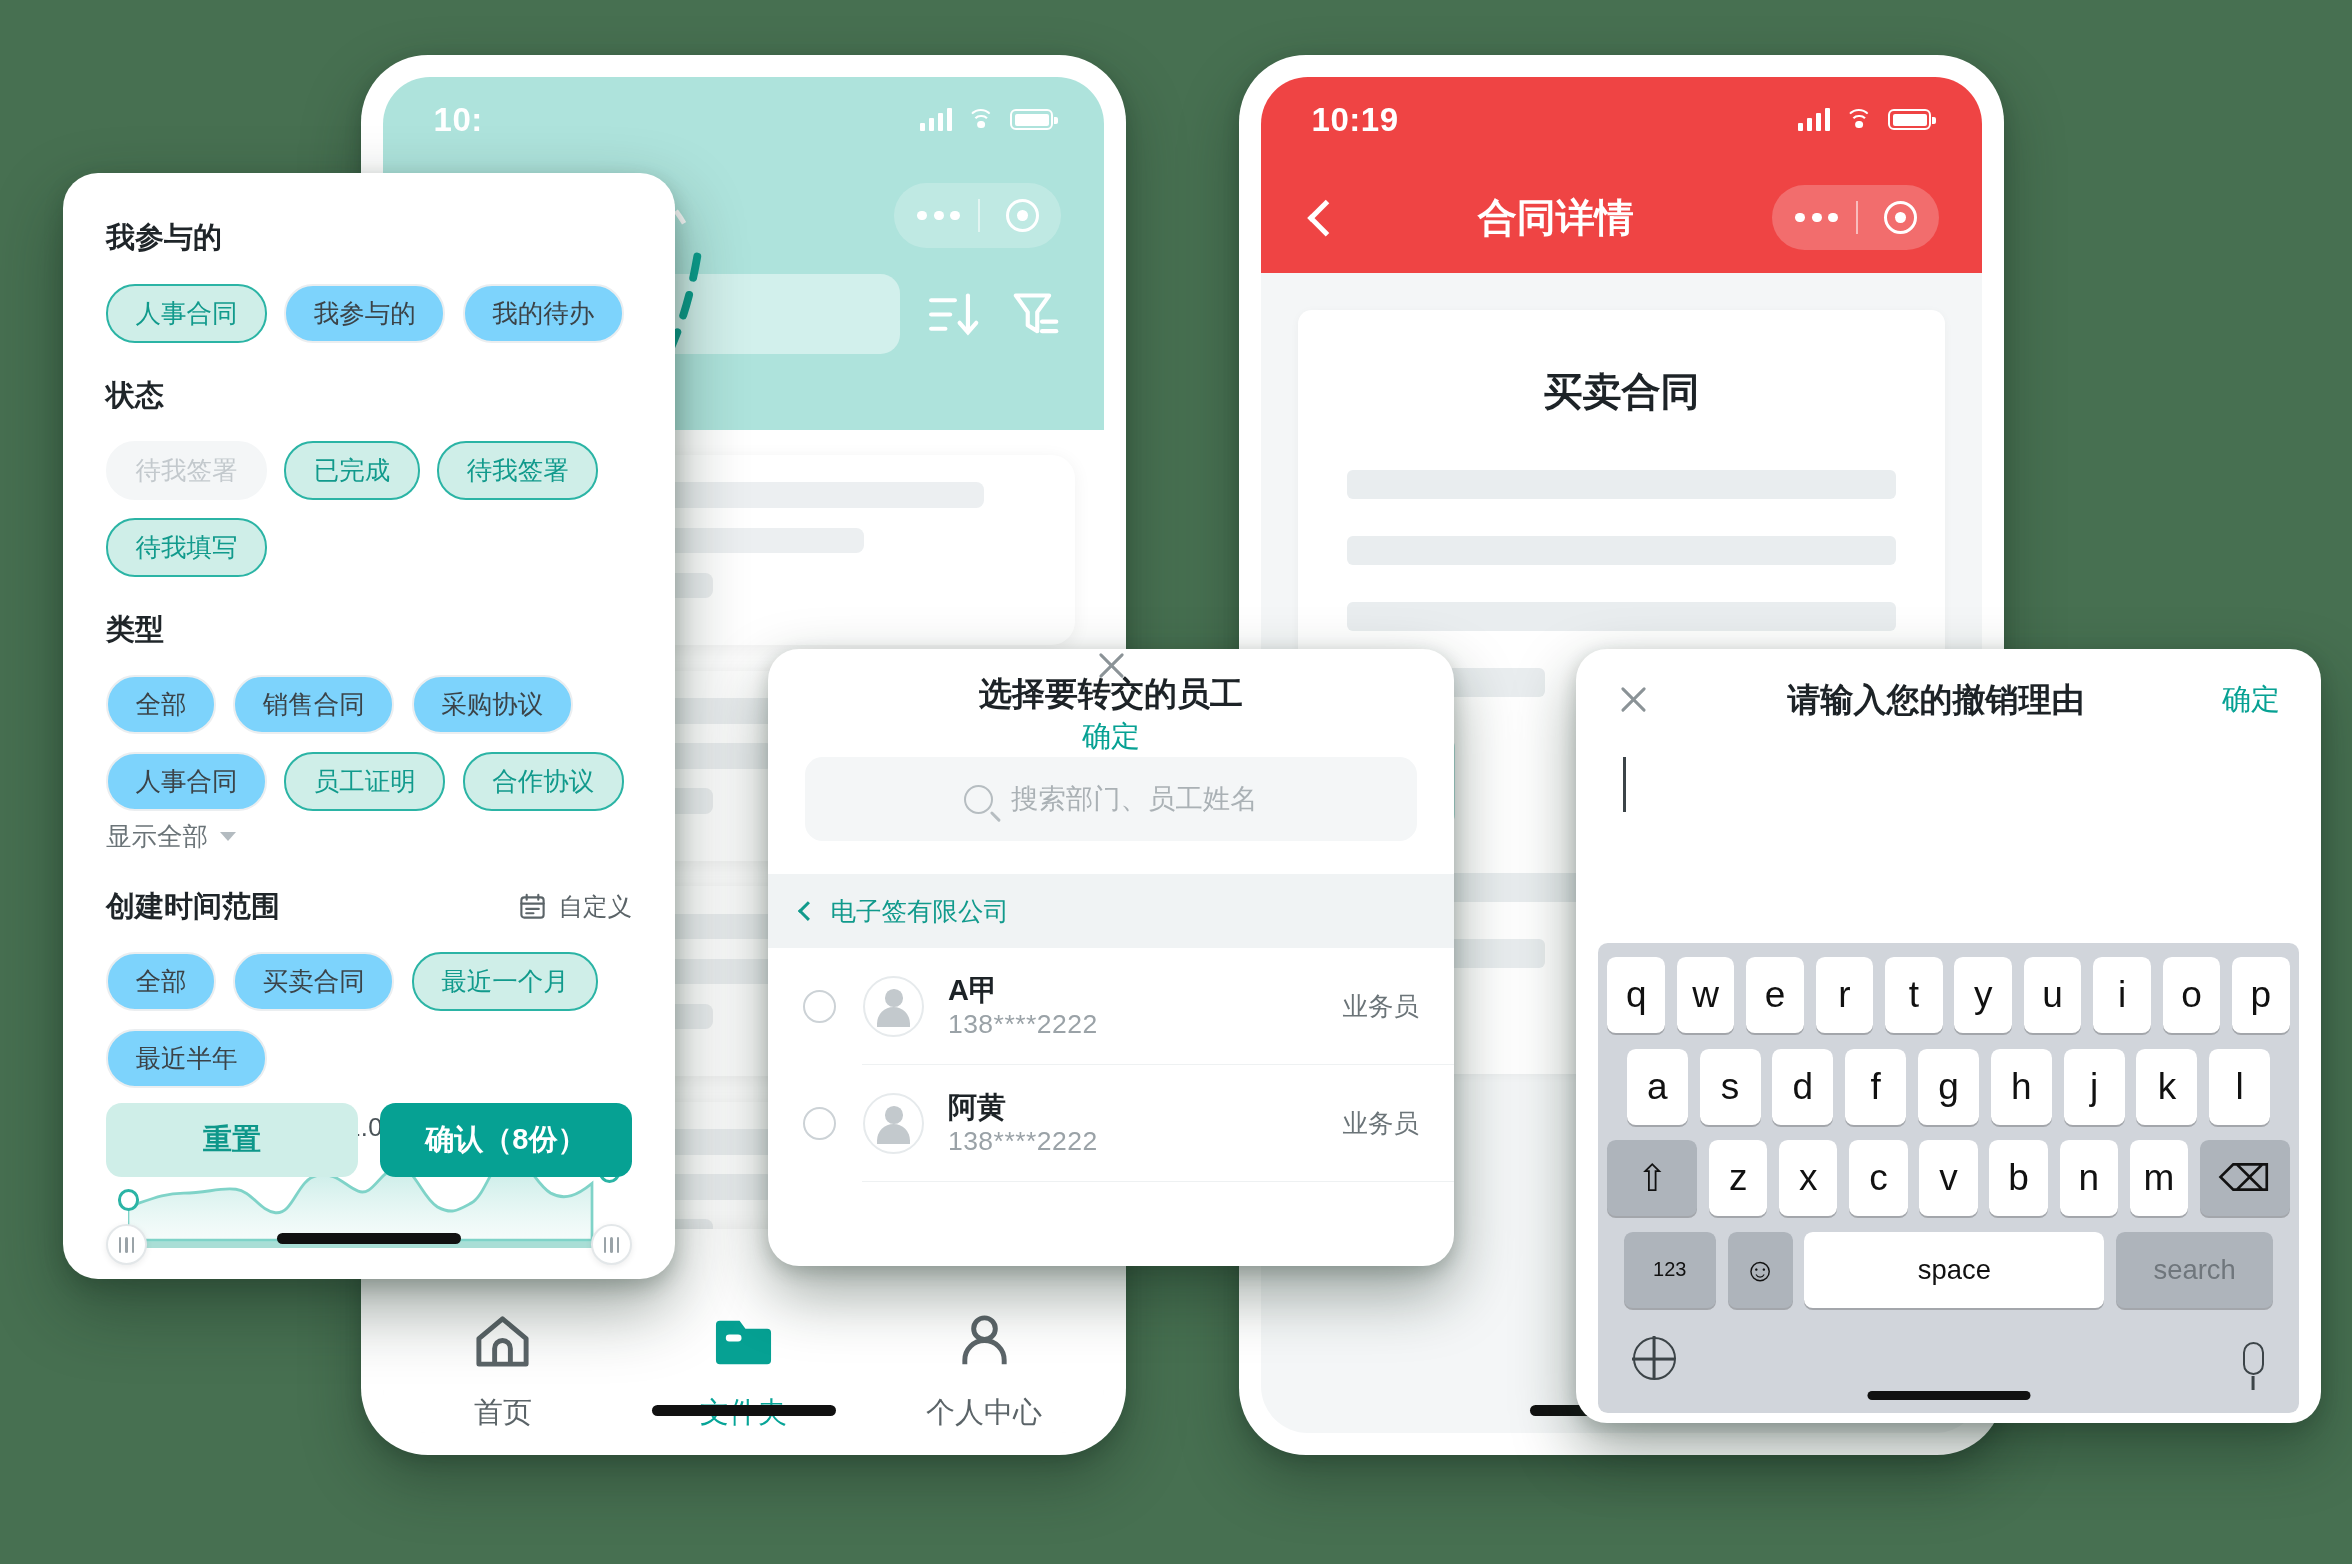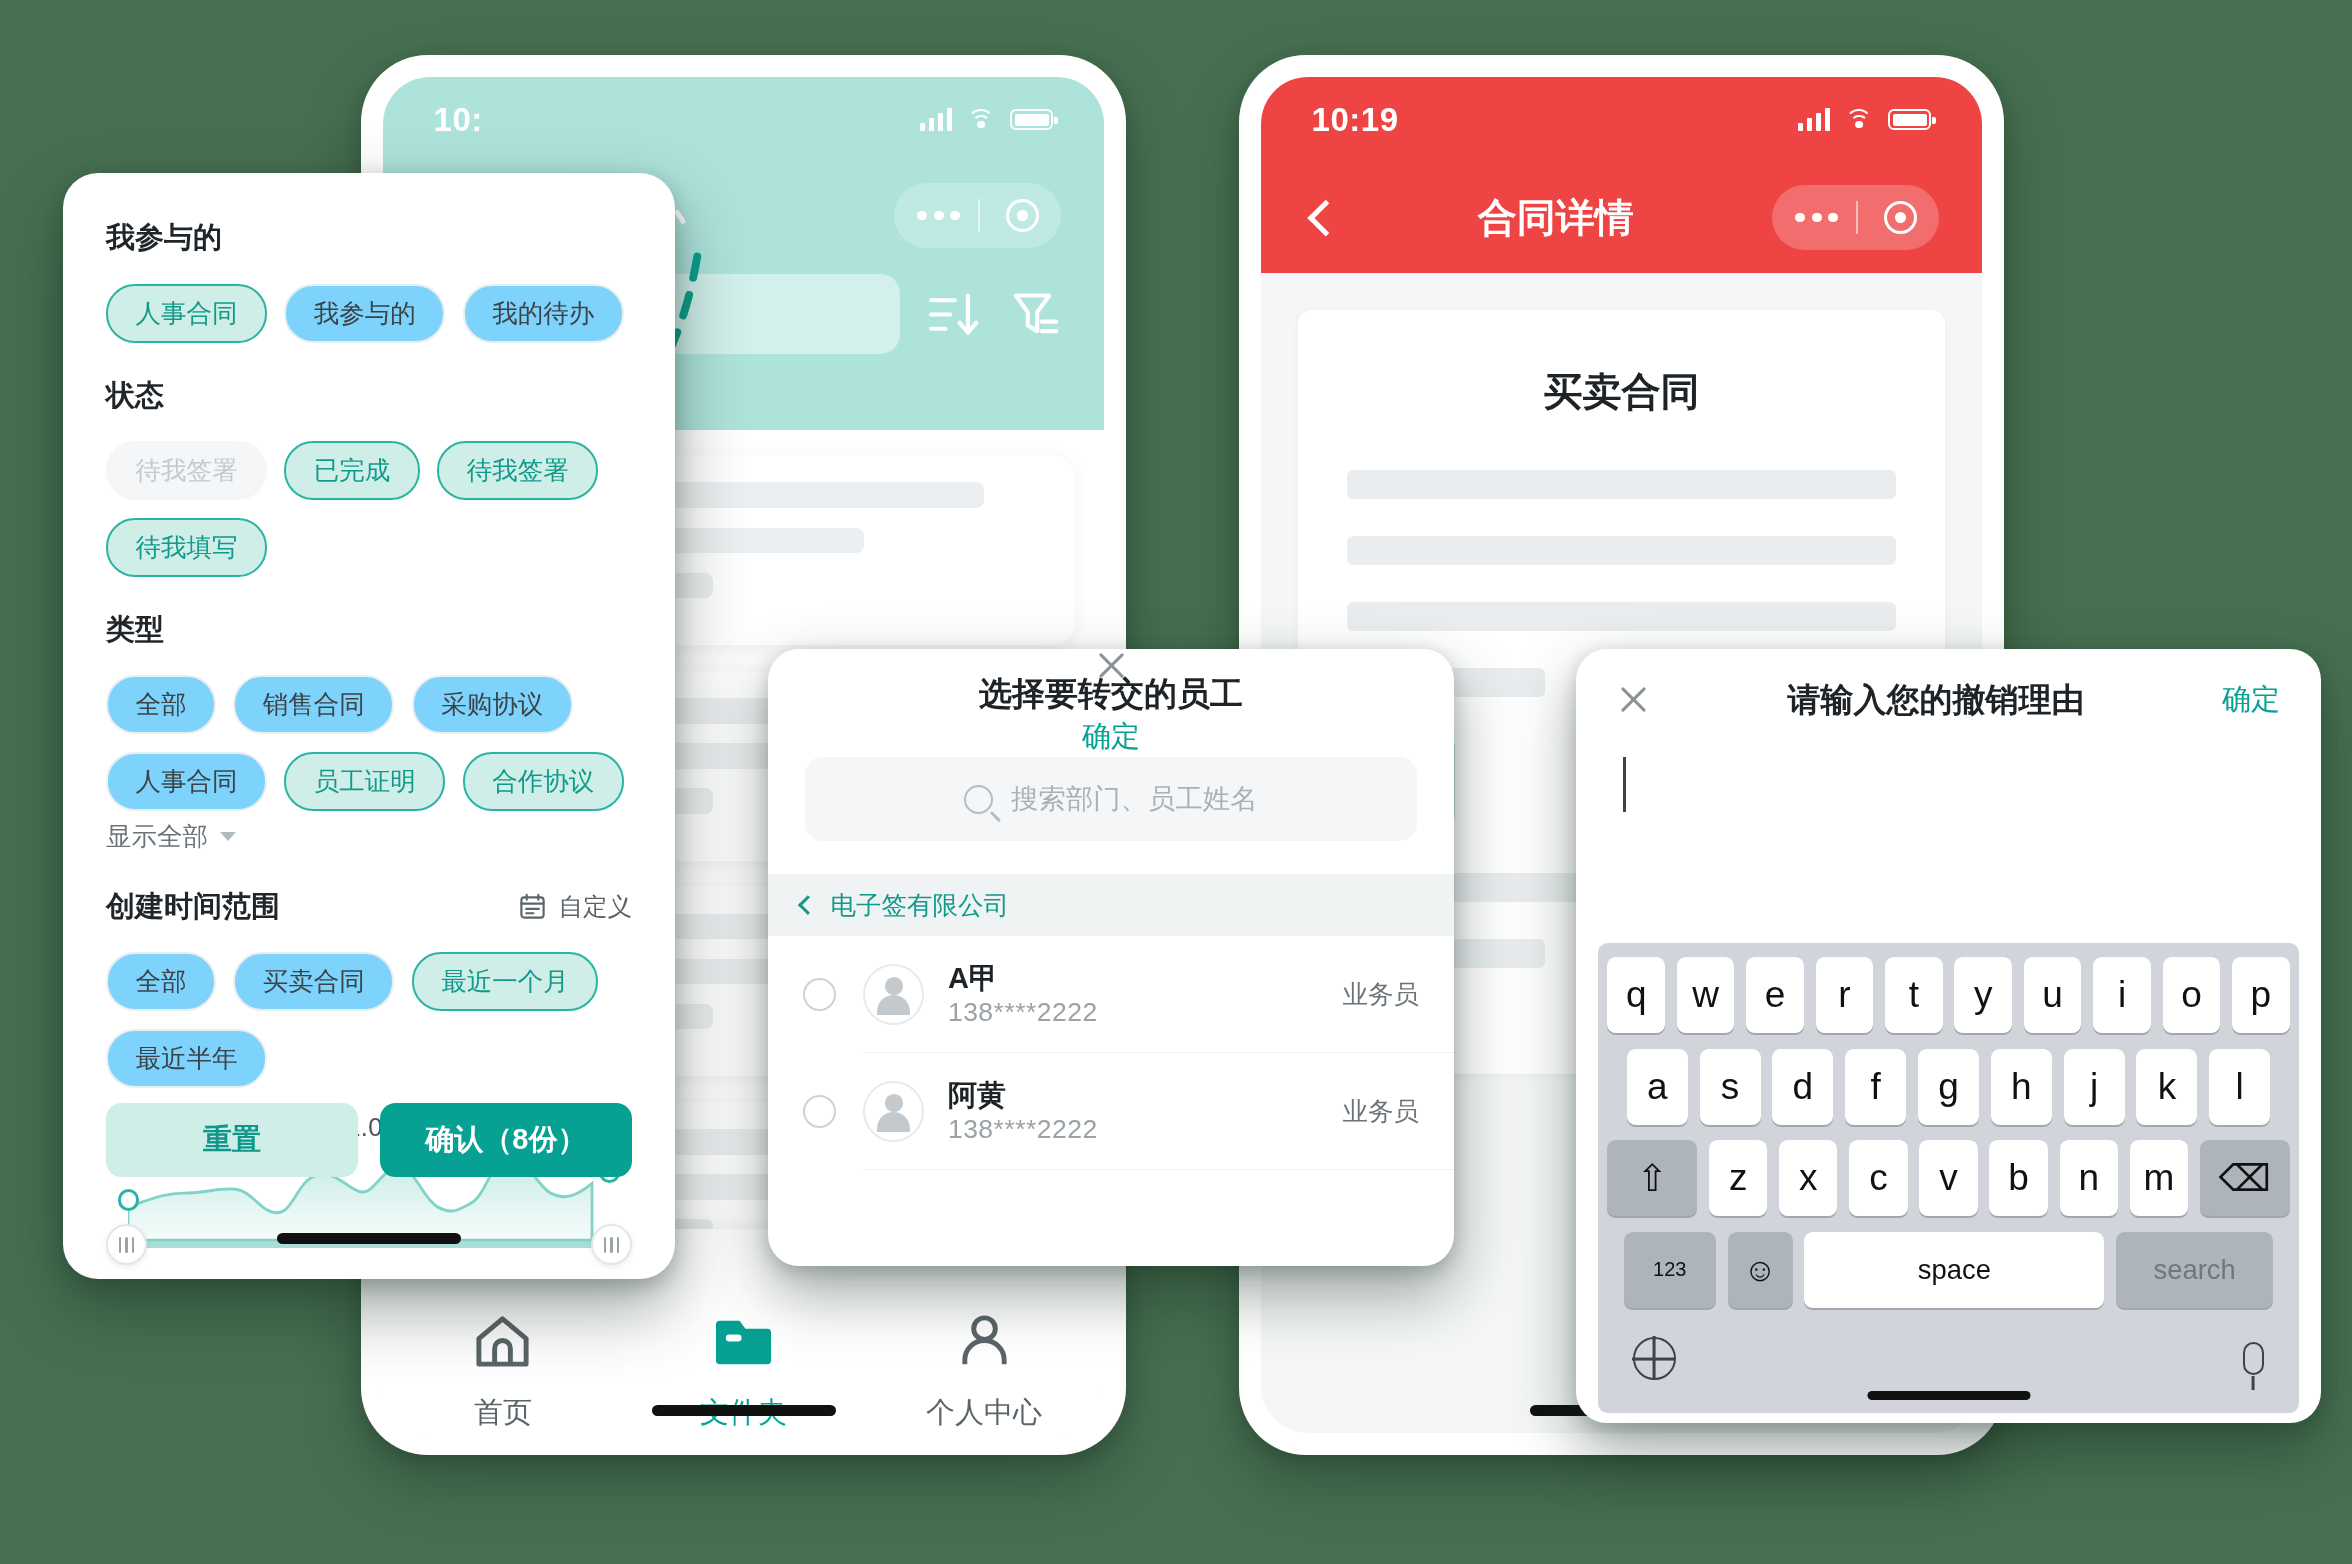--- a/index.html
+++ b/index.html
@@ -151,21 +151,21 @@
      height:2.9px;background:#8b9397;border-radius:2px;}
   .xmark::before{transform:rotate(45deg);} .xmark::after{transform:rotate(-45deg);}
   .dlg-title{font-size:33px;font-weight:700;color:#1d2327;}
   .dlg-ok{font-size:29px;color:#06a193;}
   .dlg-search{margin:0 37px 33px;height:84px;background:#f4f6f7;border-radius:17.6px;
      display:flex;align-items:center;justify-content:center;gap:17.6px;}
   .mag{width:29px;height:29px;border:2.9px solid #b6bdc1;border-radius:50%;position:relative;}
   .mag::after{content:"";position:absolute;right:-9.8px;bottom:-5.9px;width:12.7px;height:2.9px;
      background:#b6bdc1;transform:rotate(45deg);border-radius:2px;}
   .dlg-srch-ph{font-size:27.4px;color:#aab1b5;}
-  .breadcrumb{height:62px;background:#f0f3f4;display:flex;align-items:center;gap:15.7px;
+  .breadcrumb{height:74px;background:#f0f3f4;display:flex;align-items:center;gap:15.7px;
      padding:0 33px;font-size:25.5px;color:#119a8c;}
   .chev-s{width:13.7px;height:13.7px;border-left:3.9px solid #119a8c;border-bottom:3.9px solid #119a8c;
      transform:rotate(45deg);}
   .emp-row{display:flex;align-items:center;padding:0 35px;height:116px;}
   .emp-sep{height:1px;background:#eef1f2;margin-left:94px;}
   .radio{width:33px;height:33px;border:2px solid #ccd2d6;border-radius:50%;flex:none;}
   .avatar{width:61px;height:61px;border-radius:50%;border:2px solid #e6eaec;margin:0 23.5px 0 27.4px;
      display:flex;align-items:flex-end;justify-content:center;overflow:hidden;flex:none;
      position:relative;background:#fff;}
   .avatar::before{content:"";position:absolute;top:11.8px;width:17.6px;height:17.6px;border-radius:50%;

